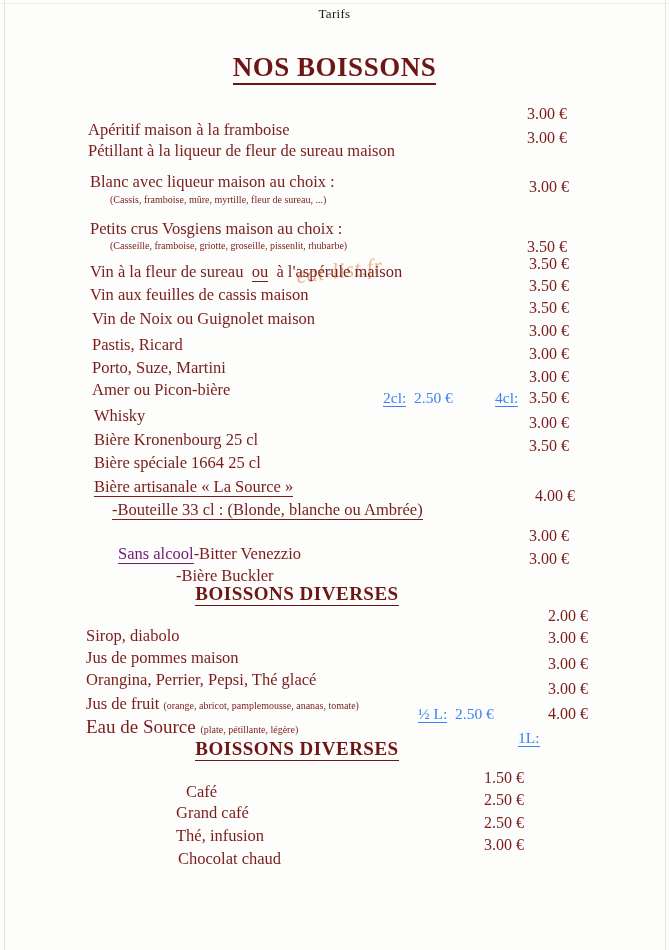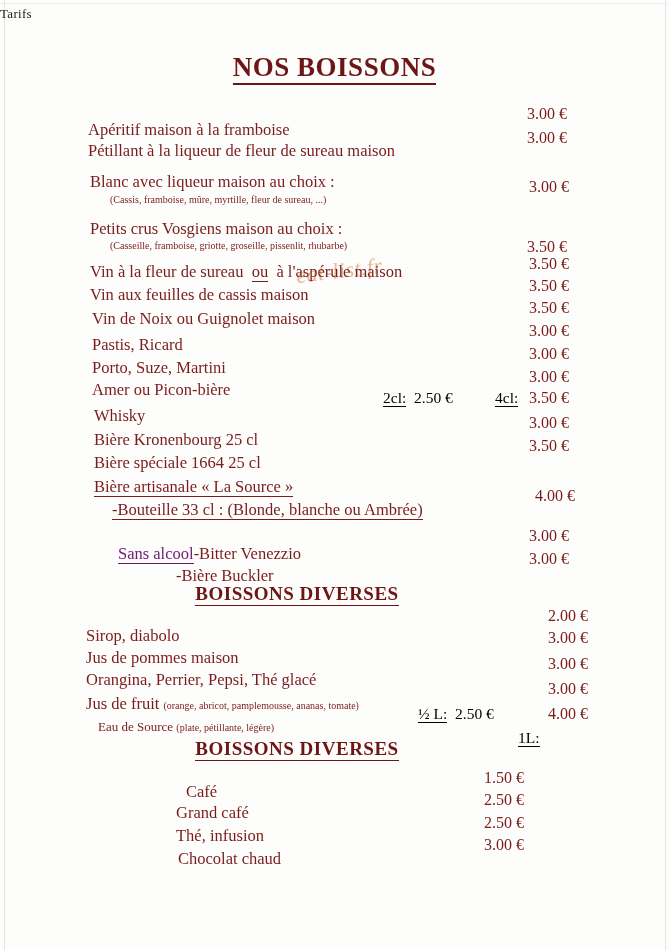--- a/index.html
+++ b/index.html
@@ -38,20 +38,21 @@
     position: absolute;
     left: 0; right: 0; top: 3px;
     height: 1px;
     background: #ededed;
   }
   .doc-header {
     position: absolute;
     top: 6px;
     left: 0;
     width: 669px;
+    text-align: center;
     font-family: "Liberation Serif", serif;
     font-size: 13px;
     color: #1a1a1a;
     letter-spacing: 0.3px;
   }
 
   .section-title {
     text-align: center;
     font-family: "Liberation Serif", serif;
     font-weight: bold;
@@ -97,21 +98,21 @@
     font-family: "Liberation Serif", serif;
     font-size: 16px;
     color: #7a1c1c;
     white-space: nowrap;
   }
   .u { text-decoration: none; border-bottom: 1px solid currentColor; }
   .green { color: #701a75; margin-left: 36px; }
   .inline-note {
     position: absolute;
     font-size: 15.5px;
-    color: #000000;
+    color: #3b82f6;
     white-space: nowrap;
   }
   .watermark {
     position: absolute;
     left: 296px;
     top: 258px;
     font-family: "Liberation Serif", serif;
     font-style: italic;
     font-size: 22px;
     color: rgba(214, 126, 60, 0.55);
@@ -200,21 +201,21 @@
 
   <div class="item" style="left:86px; top:648px;">Jus de pommes maison</div>
   <div class="price" style="left:548px; top:629px;">3.00 €</div>
 
   <div class="item" style="left:86px; top:670px;">Orangina, Perrier, Pepsi, Thé glacé</div>
   <div class="price" style="left:548px; top:655px;">3.00 €</div>
 
   <div class="item" style="left:86px; top:694px;"><span style="font-size:16.5px;">Jus de fruit </span><span class="sub">(orange, abricot,  pamplemousse, ananas, tomate)</span></div>
   <div class="price" style="left:548px; top:680px;">3.00 €</div>
 
-  <div class="item" style="left:86px; top:716px;"><span style="font-size:13px;margin-left:12px;">Eau de Source </span><span class="sub">(plate, pétillante, légère)</span></div>
+  <div class="item" style="left:86px; top:716px;"><span style="font-size:19px;">Eau de Source </span><span class="sub">(plate, pétillante, légère)</span></div>
   <div class="inline-note" style="left:418px; top:705px;"><span class="u">½ L:</span></div>
   <div class="inline-note" style="left:455px; top:705px;">2.50 €</div>
   <div class="inline-note" style="left:518px; top:705px;margin-top:24px;"><span class="u">1L:</span></div>
   <div class="price" style="left:548px; top:705px;">4.00 €</div>
 
   <div class="section-title t-sub" id="t-chaudes">
     <span class="u">BOISSONS DIVERSES</span>
   </div>
 
   <div class="item" style="left:186px; top:782px;">Café</div>

